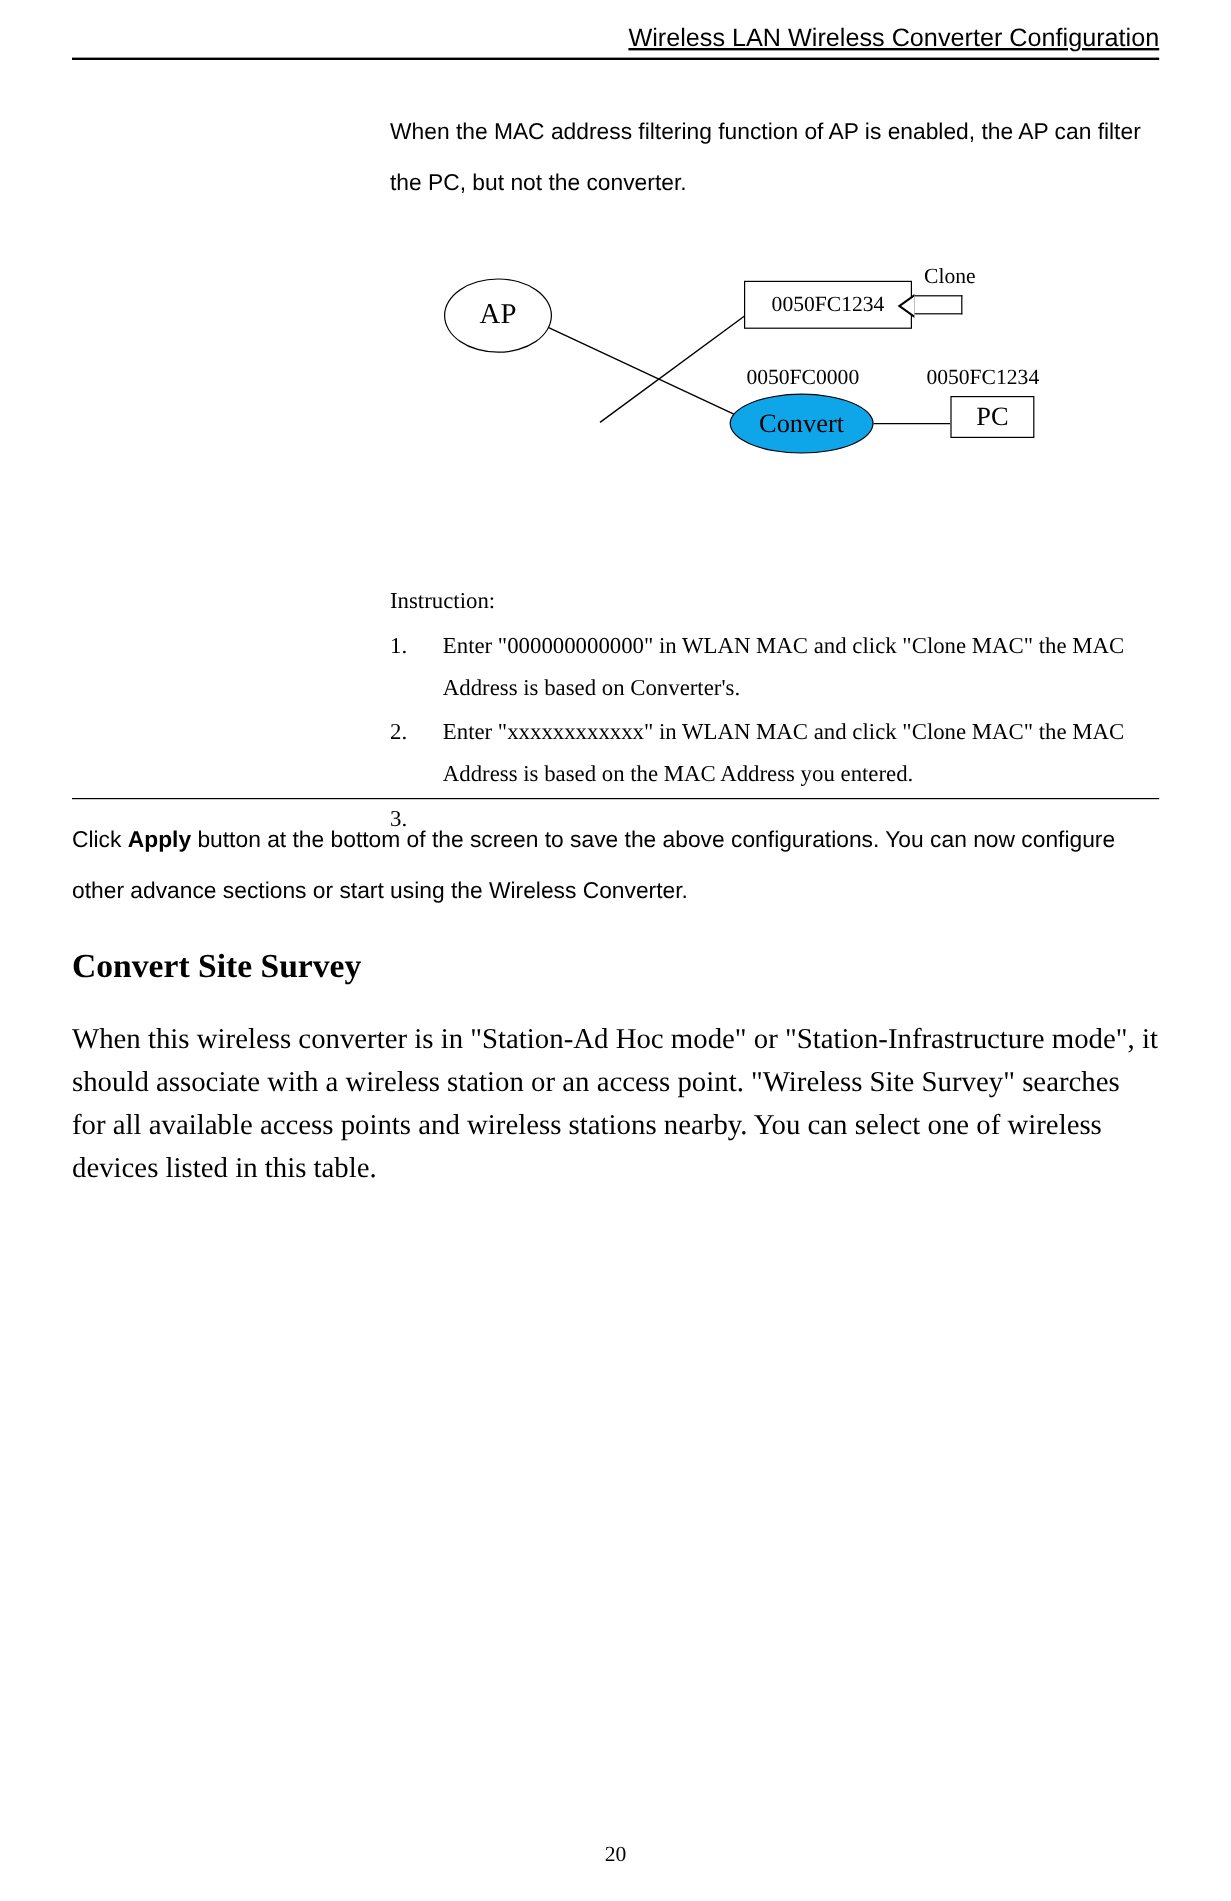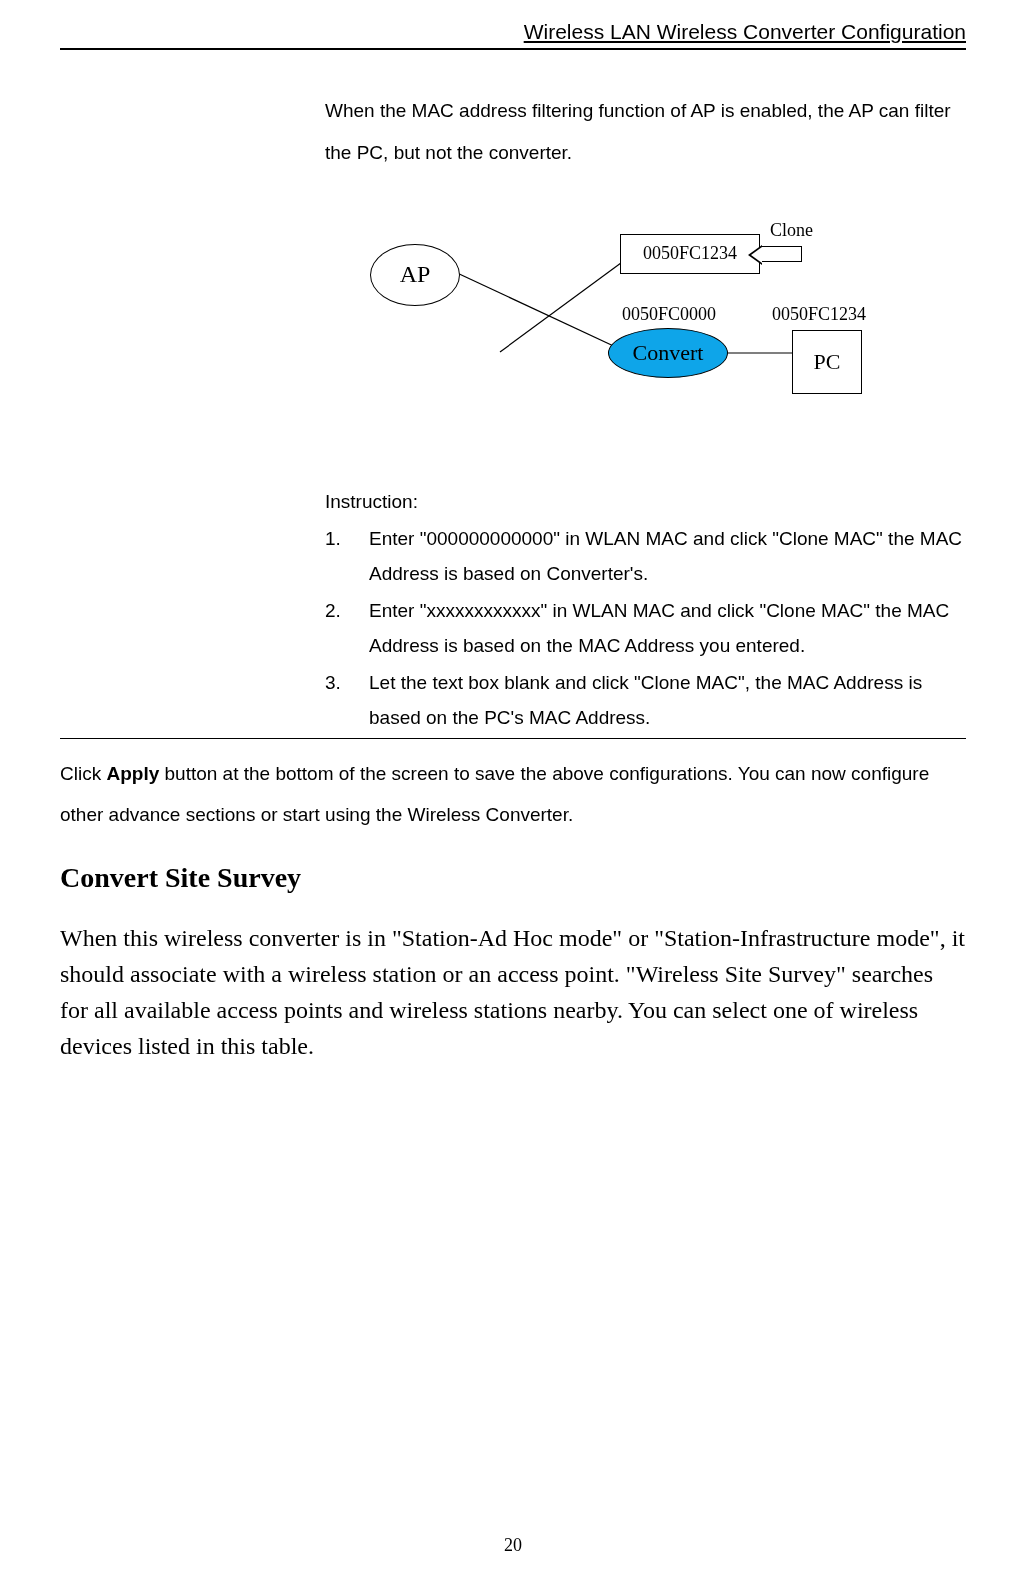--- a/index.html
+++ b/index.html
@@ -34,21 +34,21 @@
     .diagram {
       position: relative;
       margin-left: 290px;
       width: 600px;
       height: 230px;
       margin-bottom: 30px;
     }
     .diagram .ap-ellipse {
       position: absolute;
       left: 20px;
-      top: 20px;
+      top: 8px;
       width: 90px;
       height: 62px;
       border: 1.5px solid #000;
       border-radius: 50%;
       display: flex;
       align-items: center;
       justify-content: center;
       font-family: "Times New Roman", serif;
       font-size: 24px;
       background: #fff;
@@ -137,21 +137,21 @@
       font-family: "Times New Roman", serif;
       font-size: 22px;
       background: #0ea5e9;
       z-index: 2;
     }
     .diagram .pc-box {
       position: absolute;
       left: 442px;
       top: 106px;
       width: 70px;
-      height: 64px;
+      height: 35px;
       border: 1.5px solid #000;
       display: flex;
       align-items: center;
       justify-content: center;
       font-family: "Times New Roman", serif;
       font-size: 22px;
       background: #fff;
       z-index: 2;
     }
     .diagram .label-mid {
@@ -164,21 +164,21 @@
     .diagram .label-pc { left: 422px; }
     .diagram svg.lines {
       position: absolute;
       left: 0; top: 0;
       width: 600px; height: 230px;
       z-index: 1;
     }
     .instruction-block {
       margin-left: 265px;
       font-size: 19px;
-      font-family: Liberation Sans, sans-serif;
+      font-family: Liberation Serif, serif;
       line-height: 1.85;
     }
     .instruction-block .instr-title {
       margin-bottom: 2px;
     }
     .instruction-block ol {
       list-style: none;
       padding: 0;
     }
     .instruction-block li {
@@ -247,21 +247,21 @@
   <div class="label-mid label-pc">0050FC1234</div>
   <div class="convert-ellipse">Convert</div>
   <div class="pc-box">PC</div>
 </div>
 
 <div class="instruction-block">
   <div class="instr-title">Instruction:</div>
   <ol>
     <li><span class="num">1.</span><span>Enter "000000000000" in WLAN MAC and click "Clone MAC" the MAC Address is based on Converter's.</span></li>
     <li><span class="num">2.</span><span>Enter "xxxxxxxxxxxx" in WLAN MAC and click "Clone MAC" the MAC Address is based on the MAC Address you entered.</span></li>
-    <li><span class="num">3.</span><span>Let the text box blank and click "Clone MAC", the MAC Address is based on the PC's MAC Address.</span></li>
+    <li><span class="num">3.</span></li>
   </ol>
 </div>
 
 <hr class="mid-rule">
 
 <p class="apply-para">
   <span>Click </span><span class="bold">Apply</span><span> button at the bottom of the screen to save the above configurations. You can now configure other advance sections or start using the Wireless Converter.</span>
 </p>
 
 <h2 class="section-heading">Convert Site Survey</h2>

